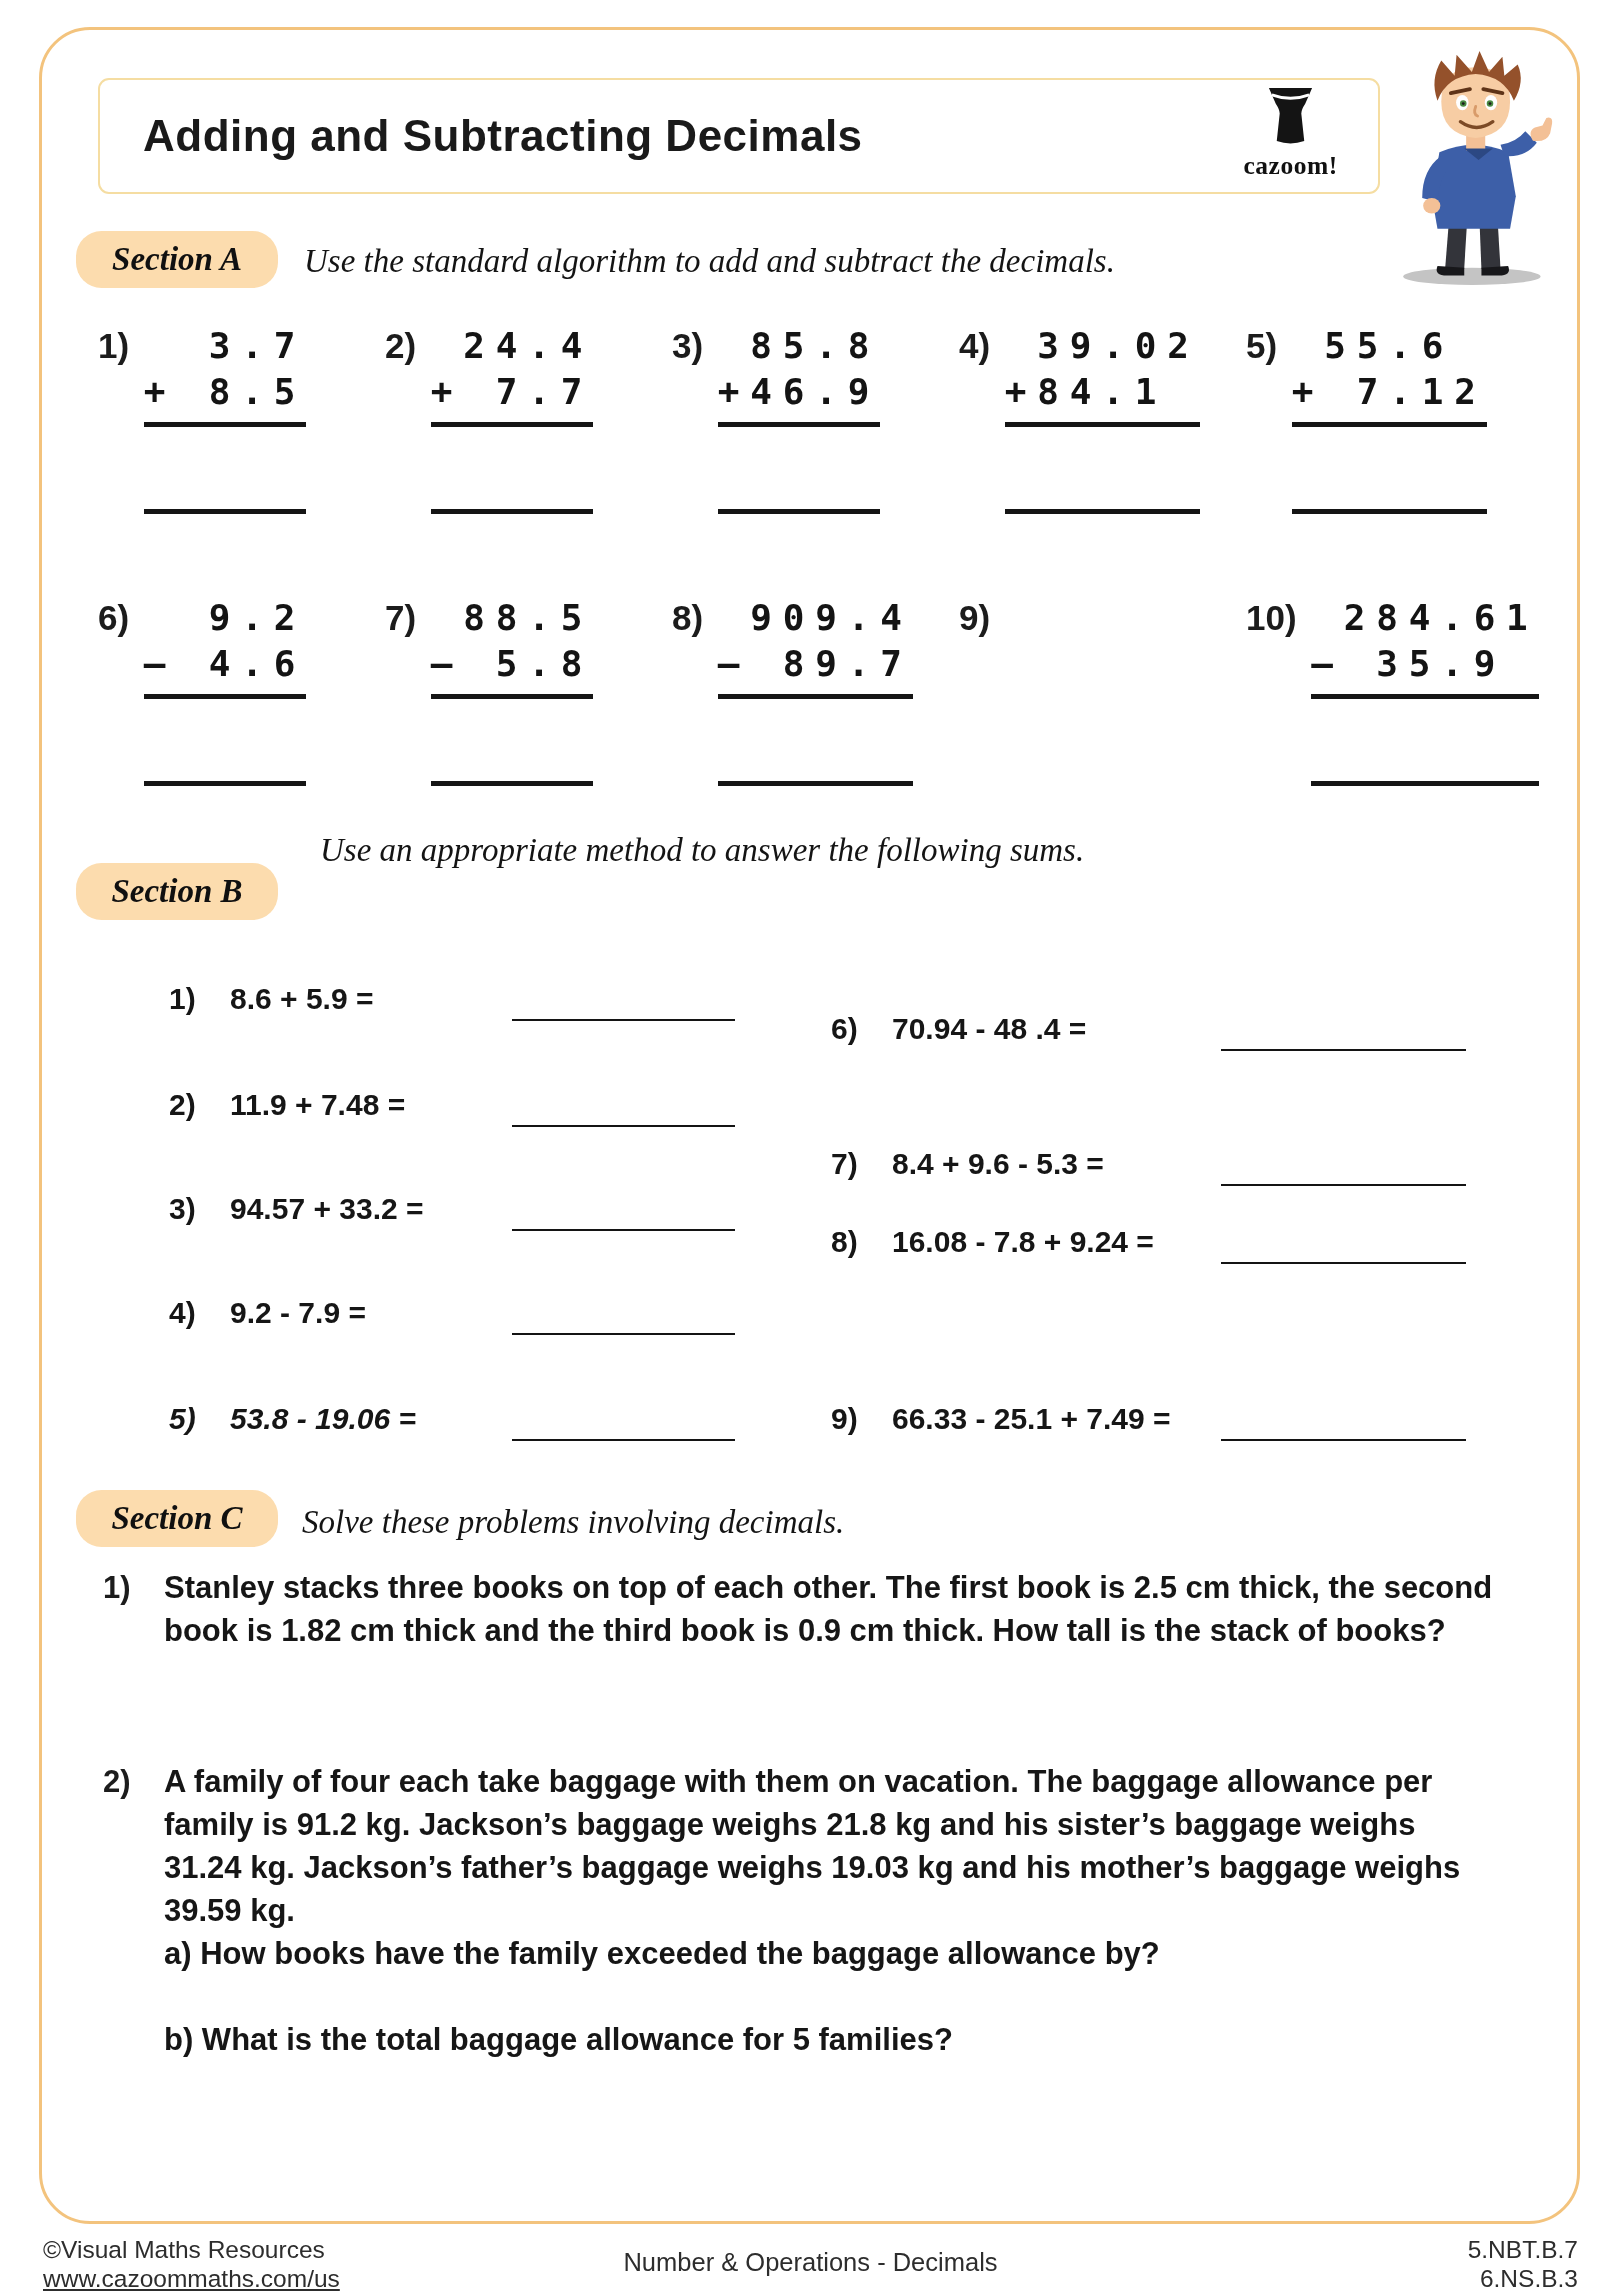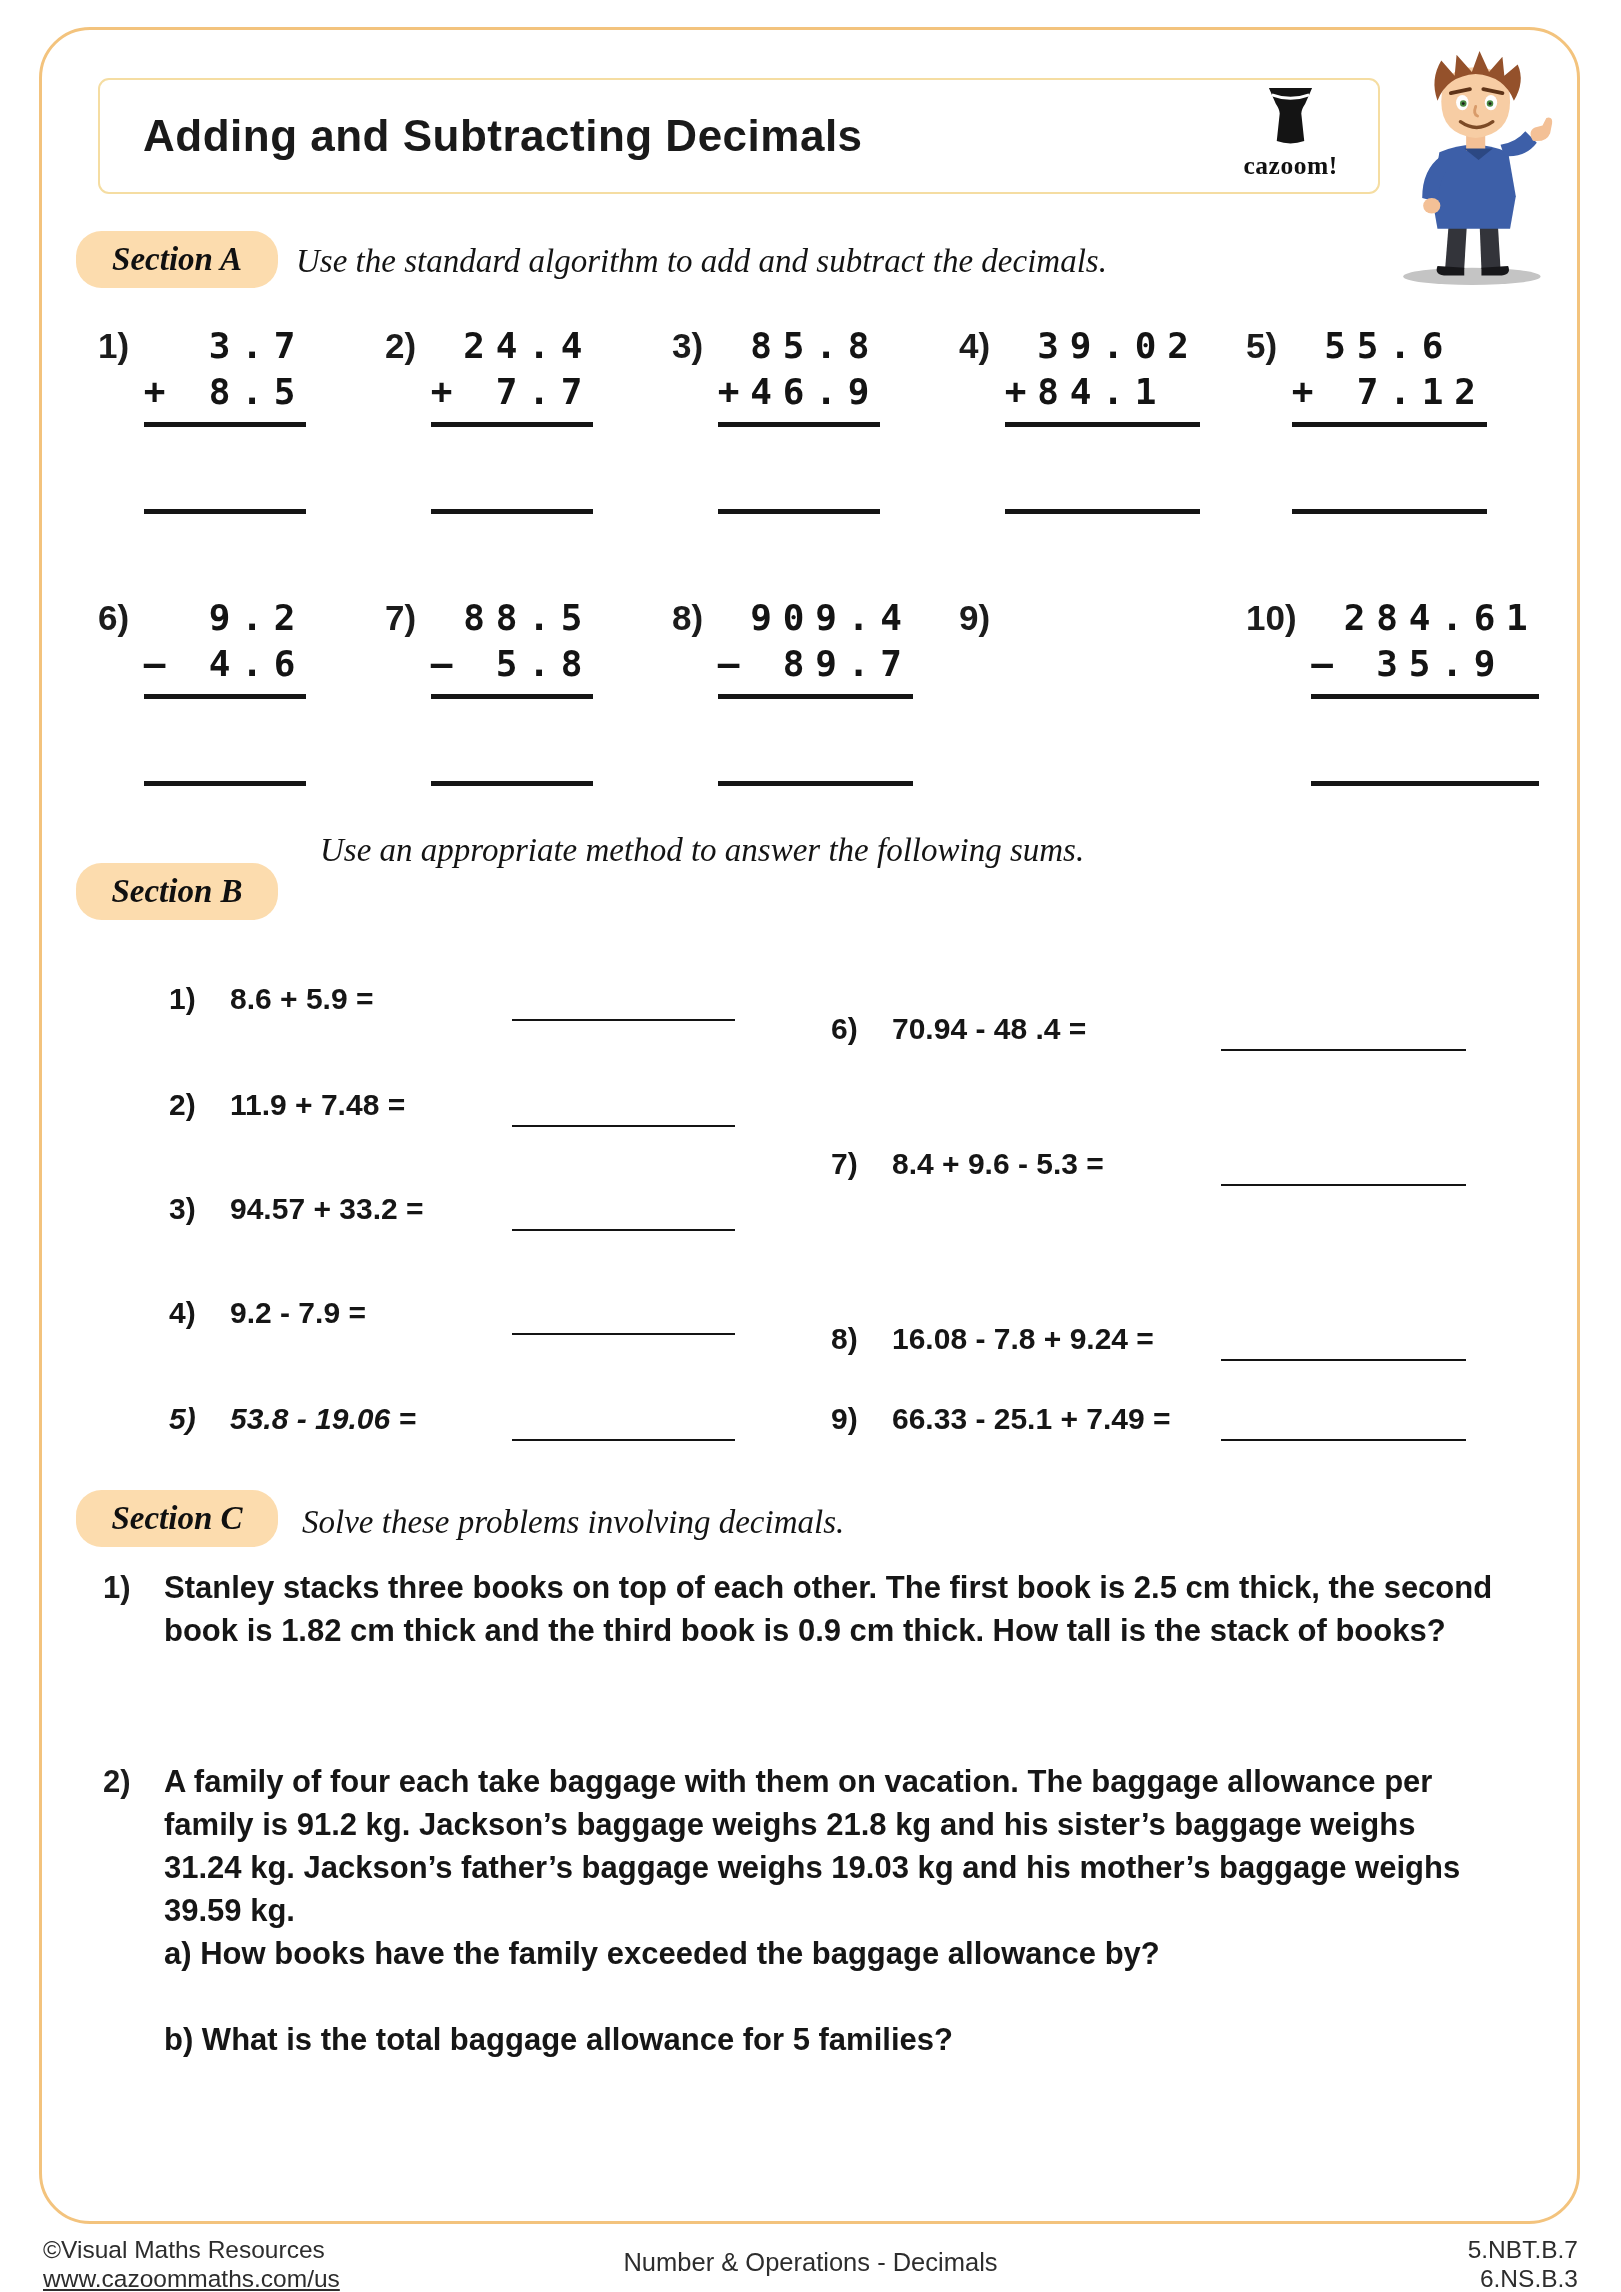--- a/index.html
+++ b/index.html
@@ -59,21 +59,21 @@
   }
   #tagA { left:76px; top:231px; width:202px; height:57px; }
   #tagB { left:76px; top:863px; width:202px; height:57px; }
   #tagC { left:76px; top:1490px; width:202px; height:57px; }
   .instruction {
     position:absolute;
     font-family:"Liberation Serif", serif;
     font-style:italic; font-size:33px; color:#141414;
     white-space:nowrap;
   }
-  #instrA { left:296px; top:243px; }
+  #instrA { left:304px; top:243px; }
   #instrB { left:302px; top:832px;margin-left:18px; }
   #instrC { left:302px; top:1504px; }
 
   
   .arith-row { position:absolute; left:98px; display:flex; }
   #rowA1 { top:323px; }
   #rowA2 { top:595px; }
   .arith-col { width:287px; display:flex; gap:14.7px; }
   .p-num { font-size:35px; font-weight:bold; line-height:46px; white-space:nowrap; }
   .operand {
@@ -273,21 +273,21 @@
 </div>
 
 <div class="b-item b-right" style="top:1012px;">
   <span class="b-num">6)</span><span class="b-expr">70.94 - 48 .4 =</span>
   <div class="b-blank"></div>
 </div>
 <div class="b-item b-right" style="top:1147px;">
   <span class="b-num">7)</span><span class="b-expr">8.4 + 9.6 - 5.3 =</span>
   <div class="b-blank"></div>
 </div>
-<div class="b-item b-right" style="top:1322px;">
+<div class="b-item b-right" style="top:1225px;">
   <span class="b-num">8)</span><span class="b-expr">16.08 - 7.8 + 9.24 =</span>
   <div class="b-blank"></div>
 </div>
 <div class="b-item b-right" style="top:1402px;">
   <span class="b-num">9)</span><span class="b-expr">66.33 - 25.1 + 7.49 =</span>
   <div class="b-blank"></div>
 </div>
 
 <div class="section-tag" id="tagC">Section C</div>
 <div class="instruction" id="instrC">Solve these problems involving decimals.</div>

